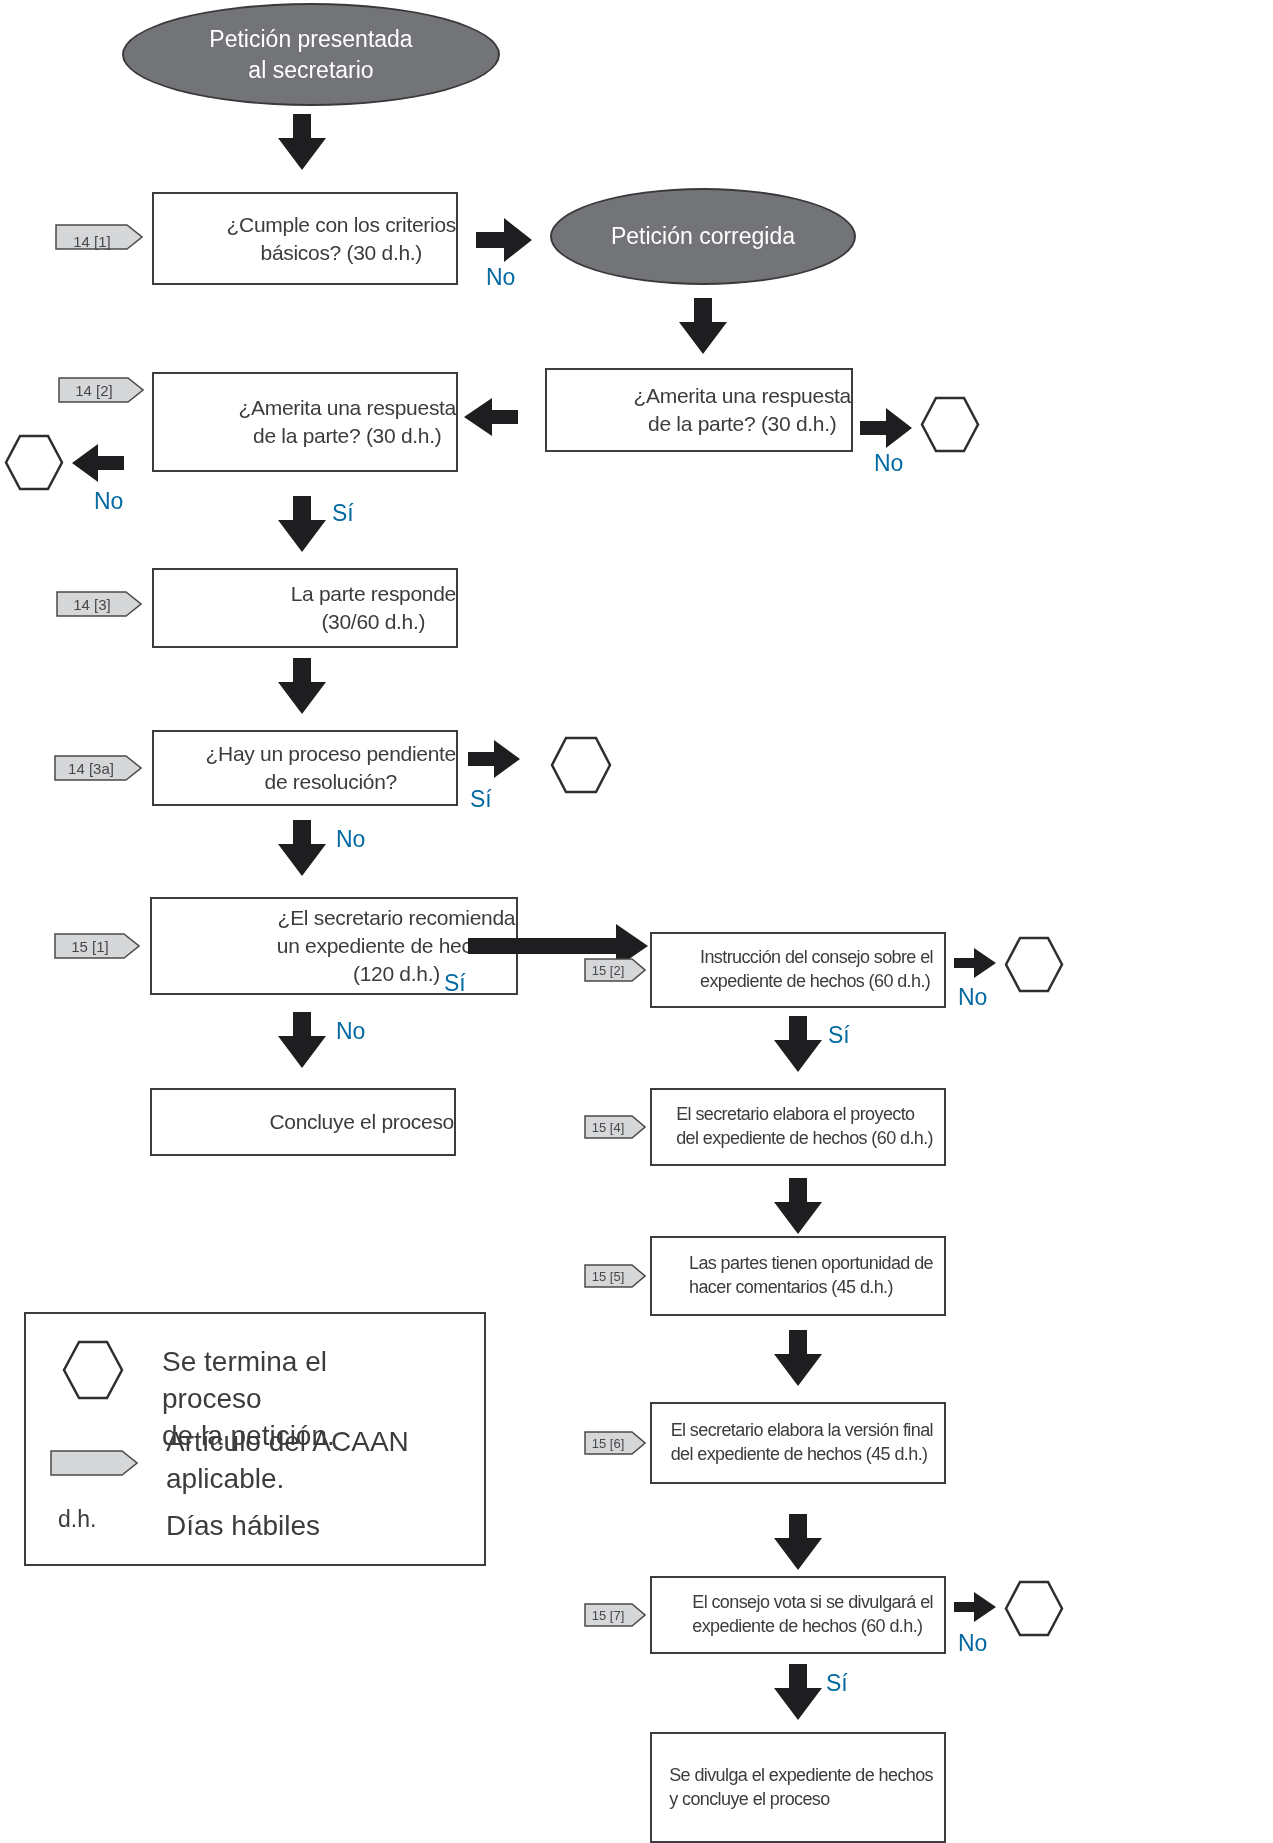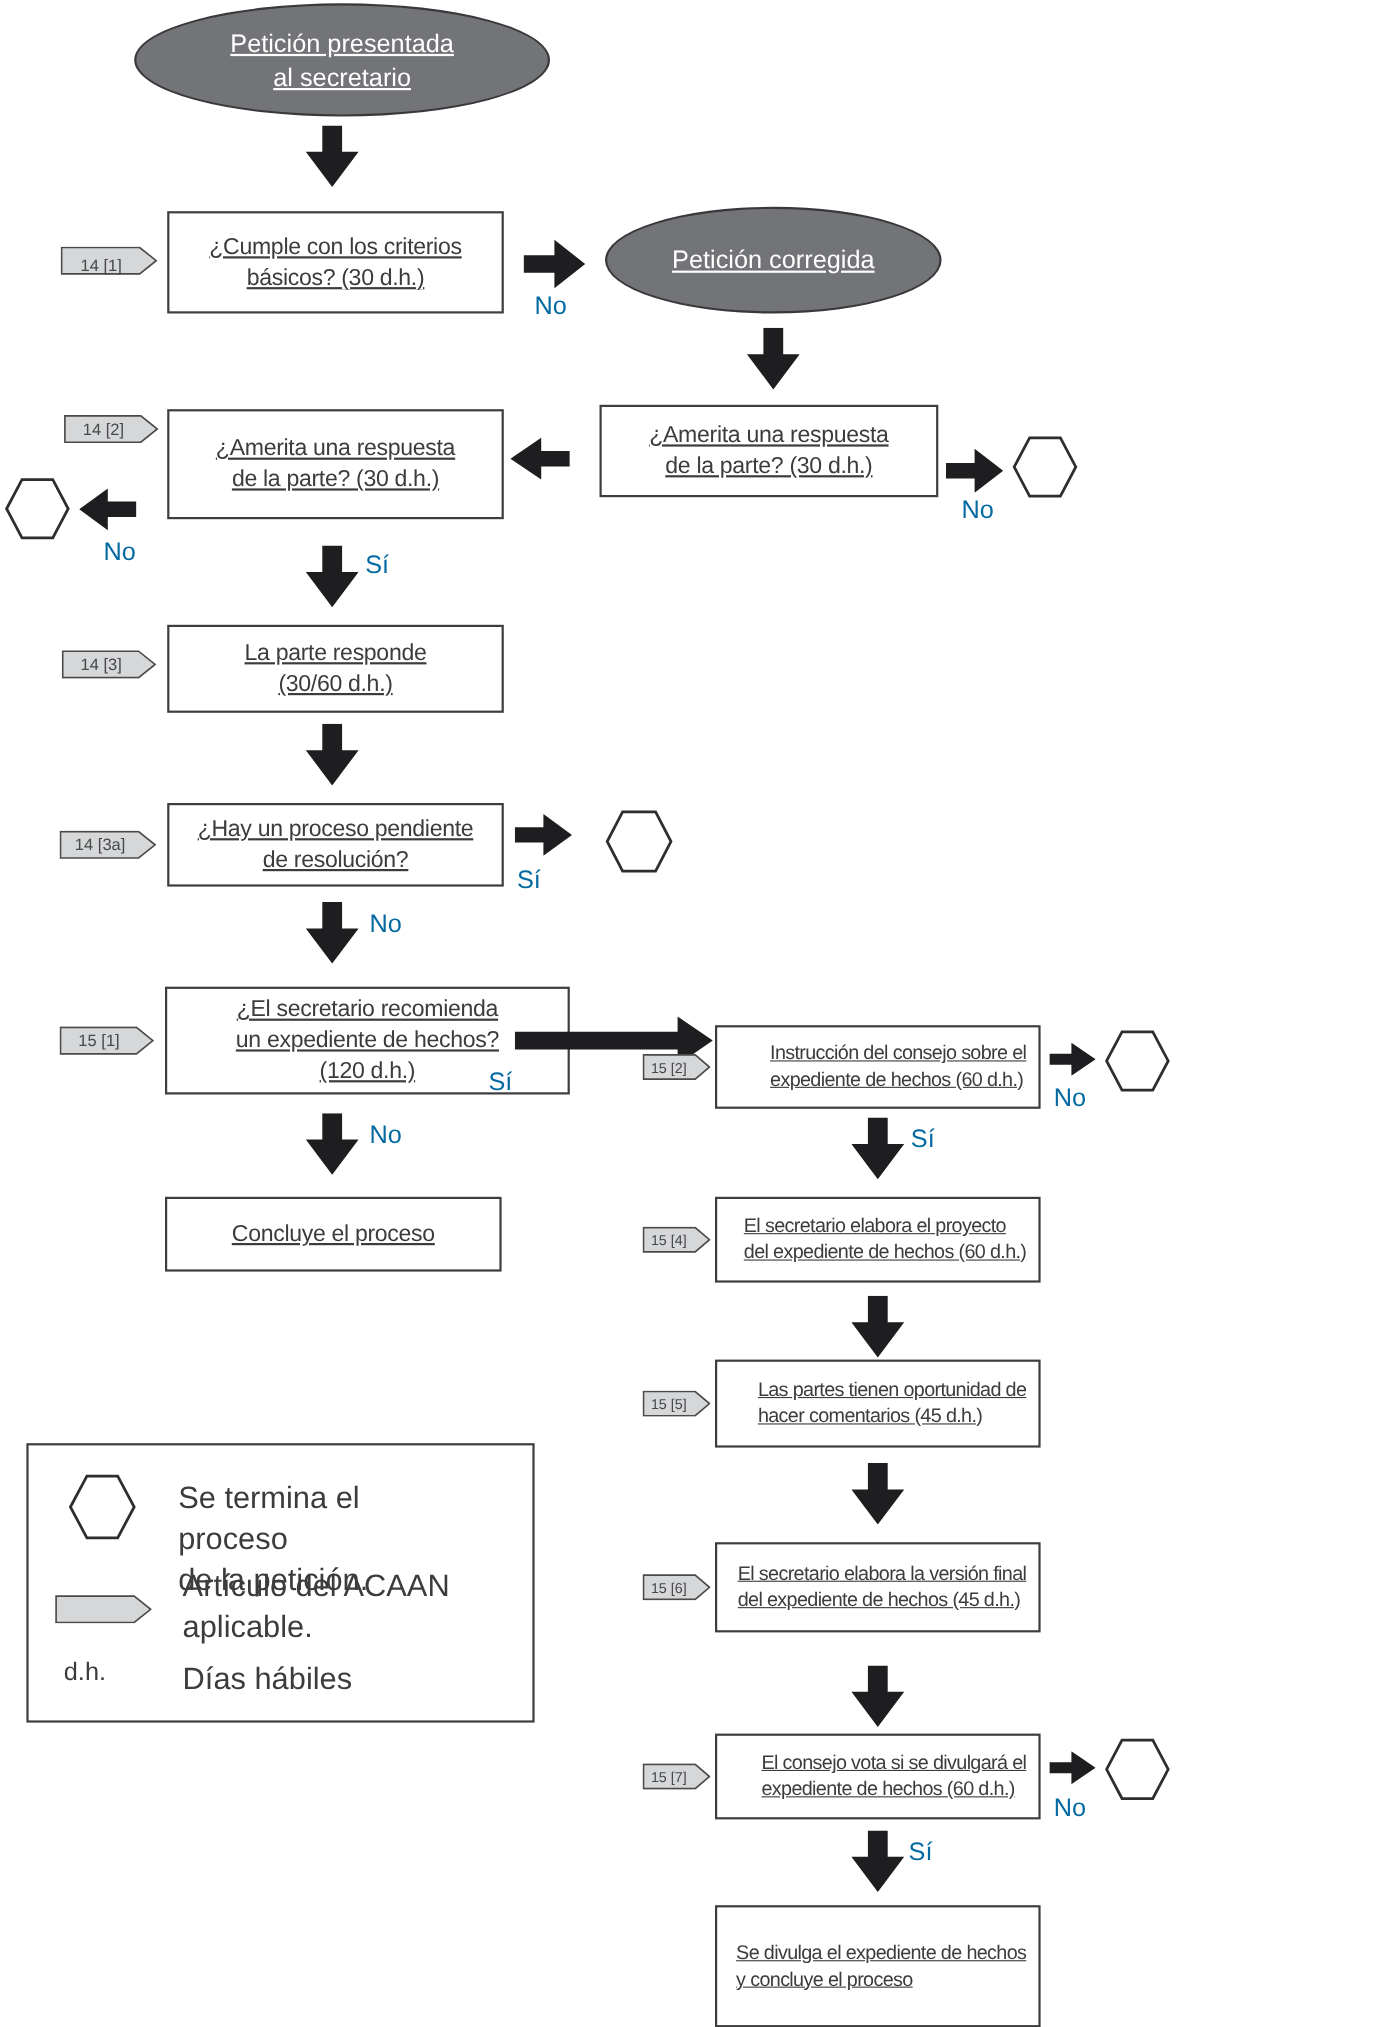--- a/index.html
+++ b/index.html
@@ -1,21 +1,21 @@
 <!DOCTYPE html>
 <html><head>
 <meta charset="utf-8">
 <style>
   html,body{margin:0;padding:0;background:#fff;}
   .canvas{position:relative;width:1273px;height:1843px;background:#fff;overflow:hidden;
           font-family:"Liberation Sans",sans-serif;}
   .box{position:absolute;background:#fff;border:2px solid #3d3d3f;box-sizing:border-box;
-       display:flex;align-items:center;justify-content:center;}
+       display:flex;align-items:center;justify-content:flex-end;}
   .box-text{white-space:pre-line;text-align:center;color:#3c3c3e;font-size:21px;
-       line-height:1.32;letter-spacing:-0.3px;text-decoration:underline;}
+       line-height:1.32;letter-spacing:-0.3px;}
   .box.left .box-text{text-align:left;font-size:18px;letter-spacing:-0.6px;}
   .box.left{justify-content:flex-end;padding:0 11px;}
   .ellipse{position:absolute;border-radius:50%;background:#737477;border:2px solid #39393b;
        box-sizing:border-box;display:flex;align-items:center;justify-content:center;}
   .ellipse .box-text{color:#ffffff;font-size:23px;letter-spacing:0;}
   .lbl{position:absolute;color:#0369a1;font-size:23px;}
   .arr{position:absolute;display:block;}
   .hex{position:absolute;display:block;}
   .tag{position:absolute;}
   .tag svg{position:absolute;left:0;top:0;}

